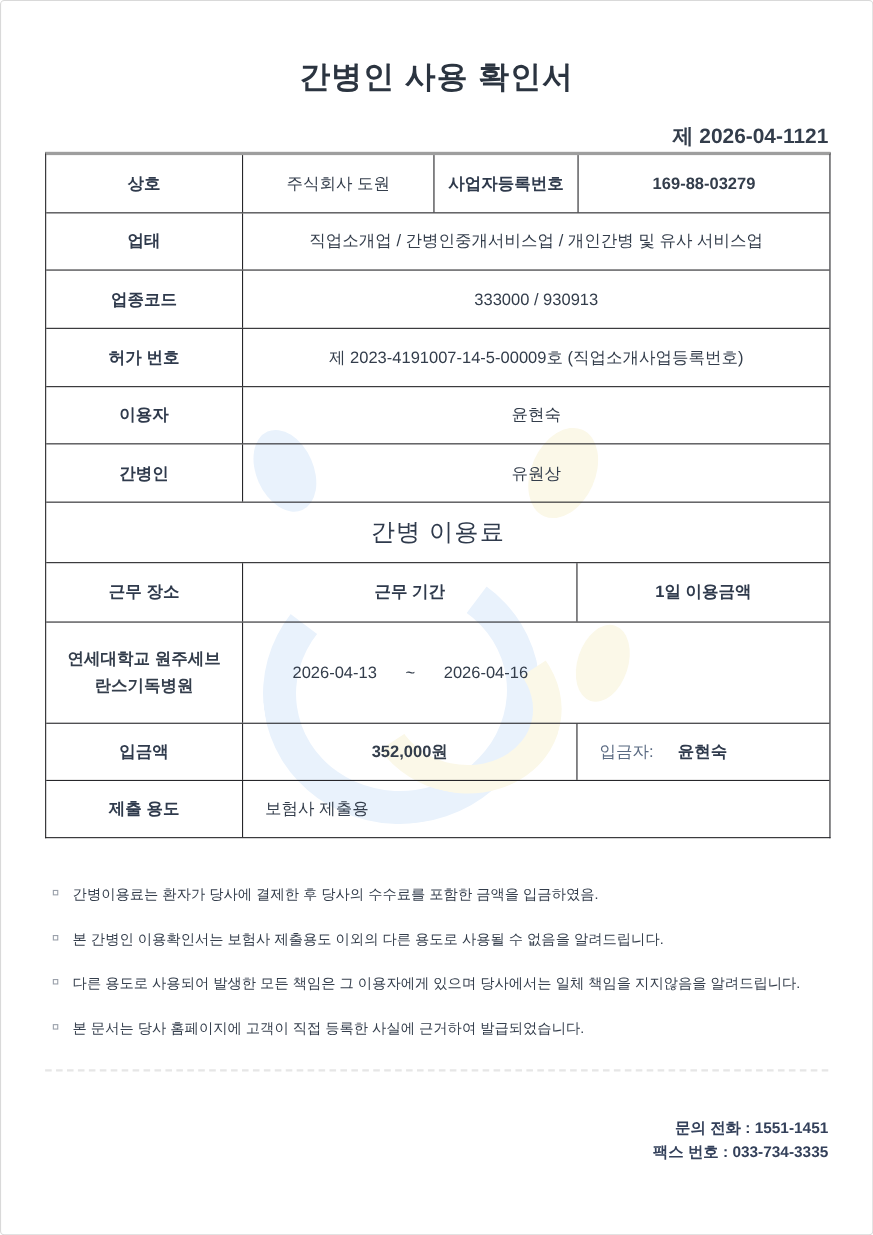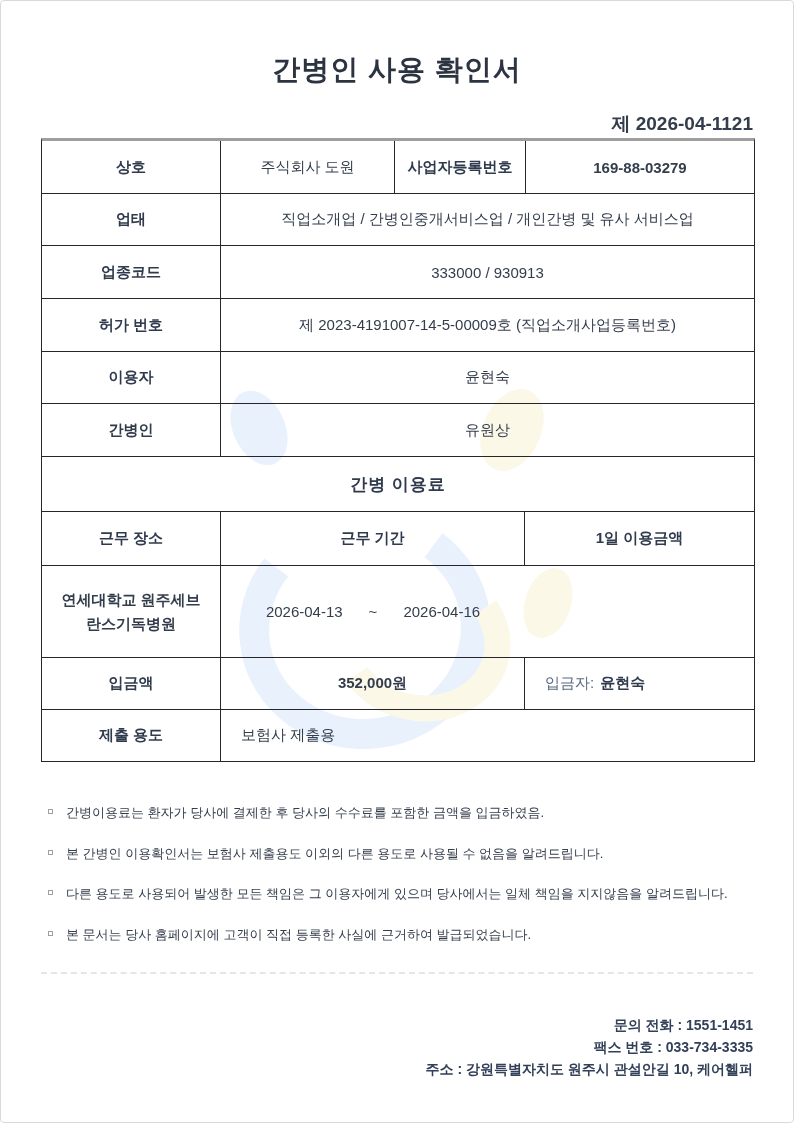--- a/index.html
+++ b/index.html
@@ -64,24 +64,24 @@
   .cell{
     display:flex;align-items:center;justify-content:center;text-align:center;
     border-right:1px solid var(--line-dark);padding:4px 10px;color:var(--ink);
   }
   .cell:last-child{border-right:none;}
   .cell.label{font-weight:700;color:var(--label-ink);}
   .cell.left{justify-content:flex-start;text-align:left;padding-left:20px;}
   .cell.right{justify-content:flex-end;text-align:right;padding-right:24px;}
   .cell.bold{font-weight:700;}
   .cell.semibold{font-weight:600;}
-  .cell.section-title{font-size:17px;font-weight:700;color:var(--label-ink);letter-spacing:1px;}
+  .cell.section-title{font-size:22px;font-weight:400;color:var(--label-ink);letter-spacing:1px;}
   .hospital{font-weight:700;line-height:1.6;word-break:break-all;max-width:150px;}
   .period-wrap{display:inline-flex;align-items:center;gap:26px;}
-  .depositor-label{color:var(--muted-ink);font-weight:500;margin-right:6px;}
+  .depositor-label{color:var(--muted-ink);font-weight:500;margin-right:22px;}
   .depositor-name{font-weight:700;color:var(--label-ink);}
   
   .notes{position:absolute;left:46px;top:803px;width:706px;}
   .note{display:flex;align-items:flex-start;margin-bottom:23px;font-size:13px;font-weight:500;color:var(--ink);line-height:1.35;}
   .bullet{
     flex:0 0 auto;width:5px;height:5px;border:1px solid #9aa0aa;background:transparent;
     margin:5px 13px 0 1px;
   }
   
   .dotted-sep{position:absolute;left:40px;right:40px;top:971px;border-top:2px dashed #e6e6e6;}
@@ -197,17 +197,16 @@
         <span class="bullet"></span>
         <span>본 문서는 당사 홈페이지에 고객이 직접 등록한 사실에 근거하여 발급되었습니다.</span>
       </div>
     </div>
 
     <div class="dotted-sep"></div>
 
     <div class="footer">
       <div>문의 전화 : 1551-1451</div>
       <div>팩스 번호 : 033-734-3335</div>
-      <div>주소 : 강원특별자치도 원주시 관설안길 10, 케어헬퍼</div>
     </div>
   </div>
 
 </div>
 
 </body></html>

